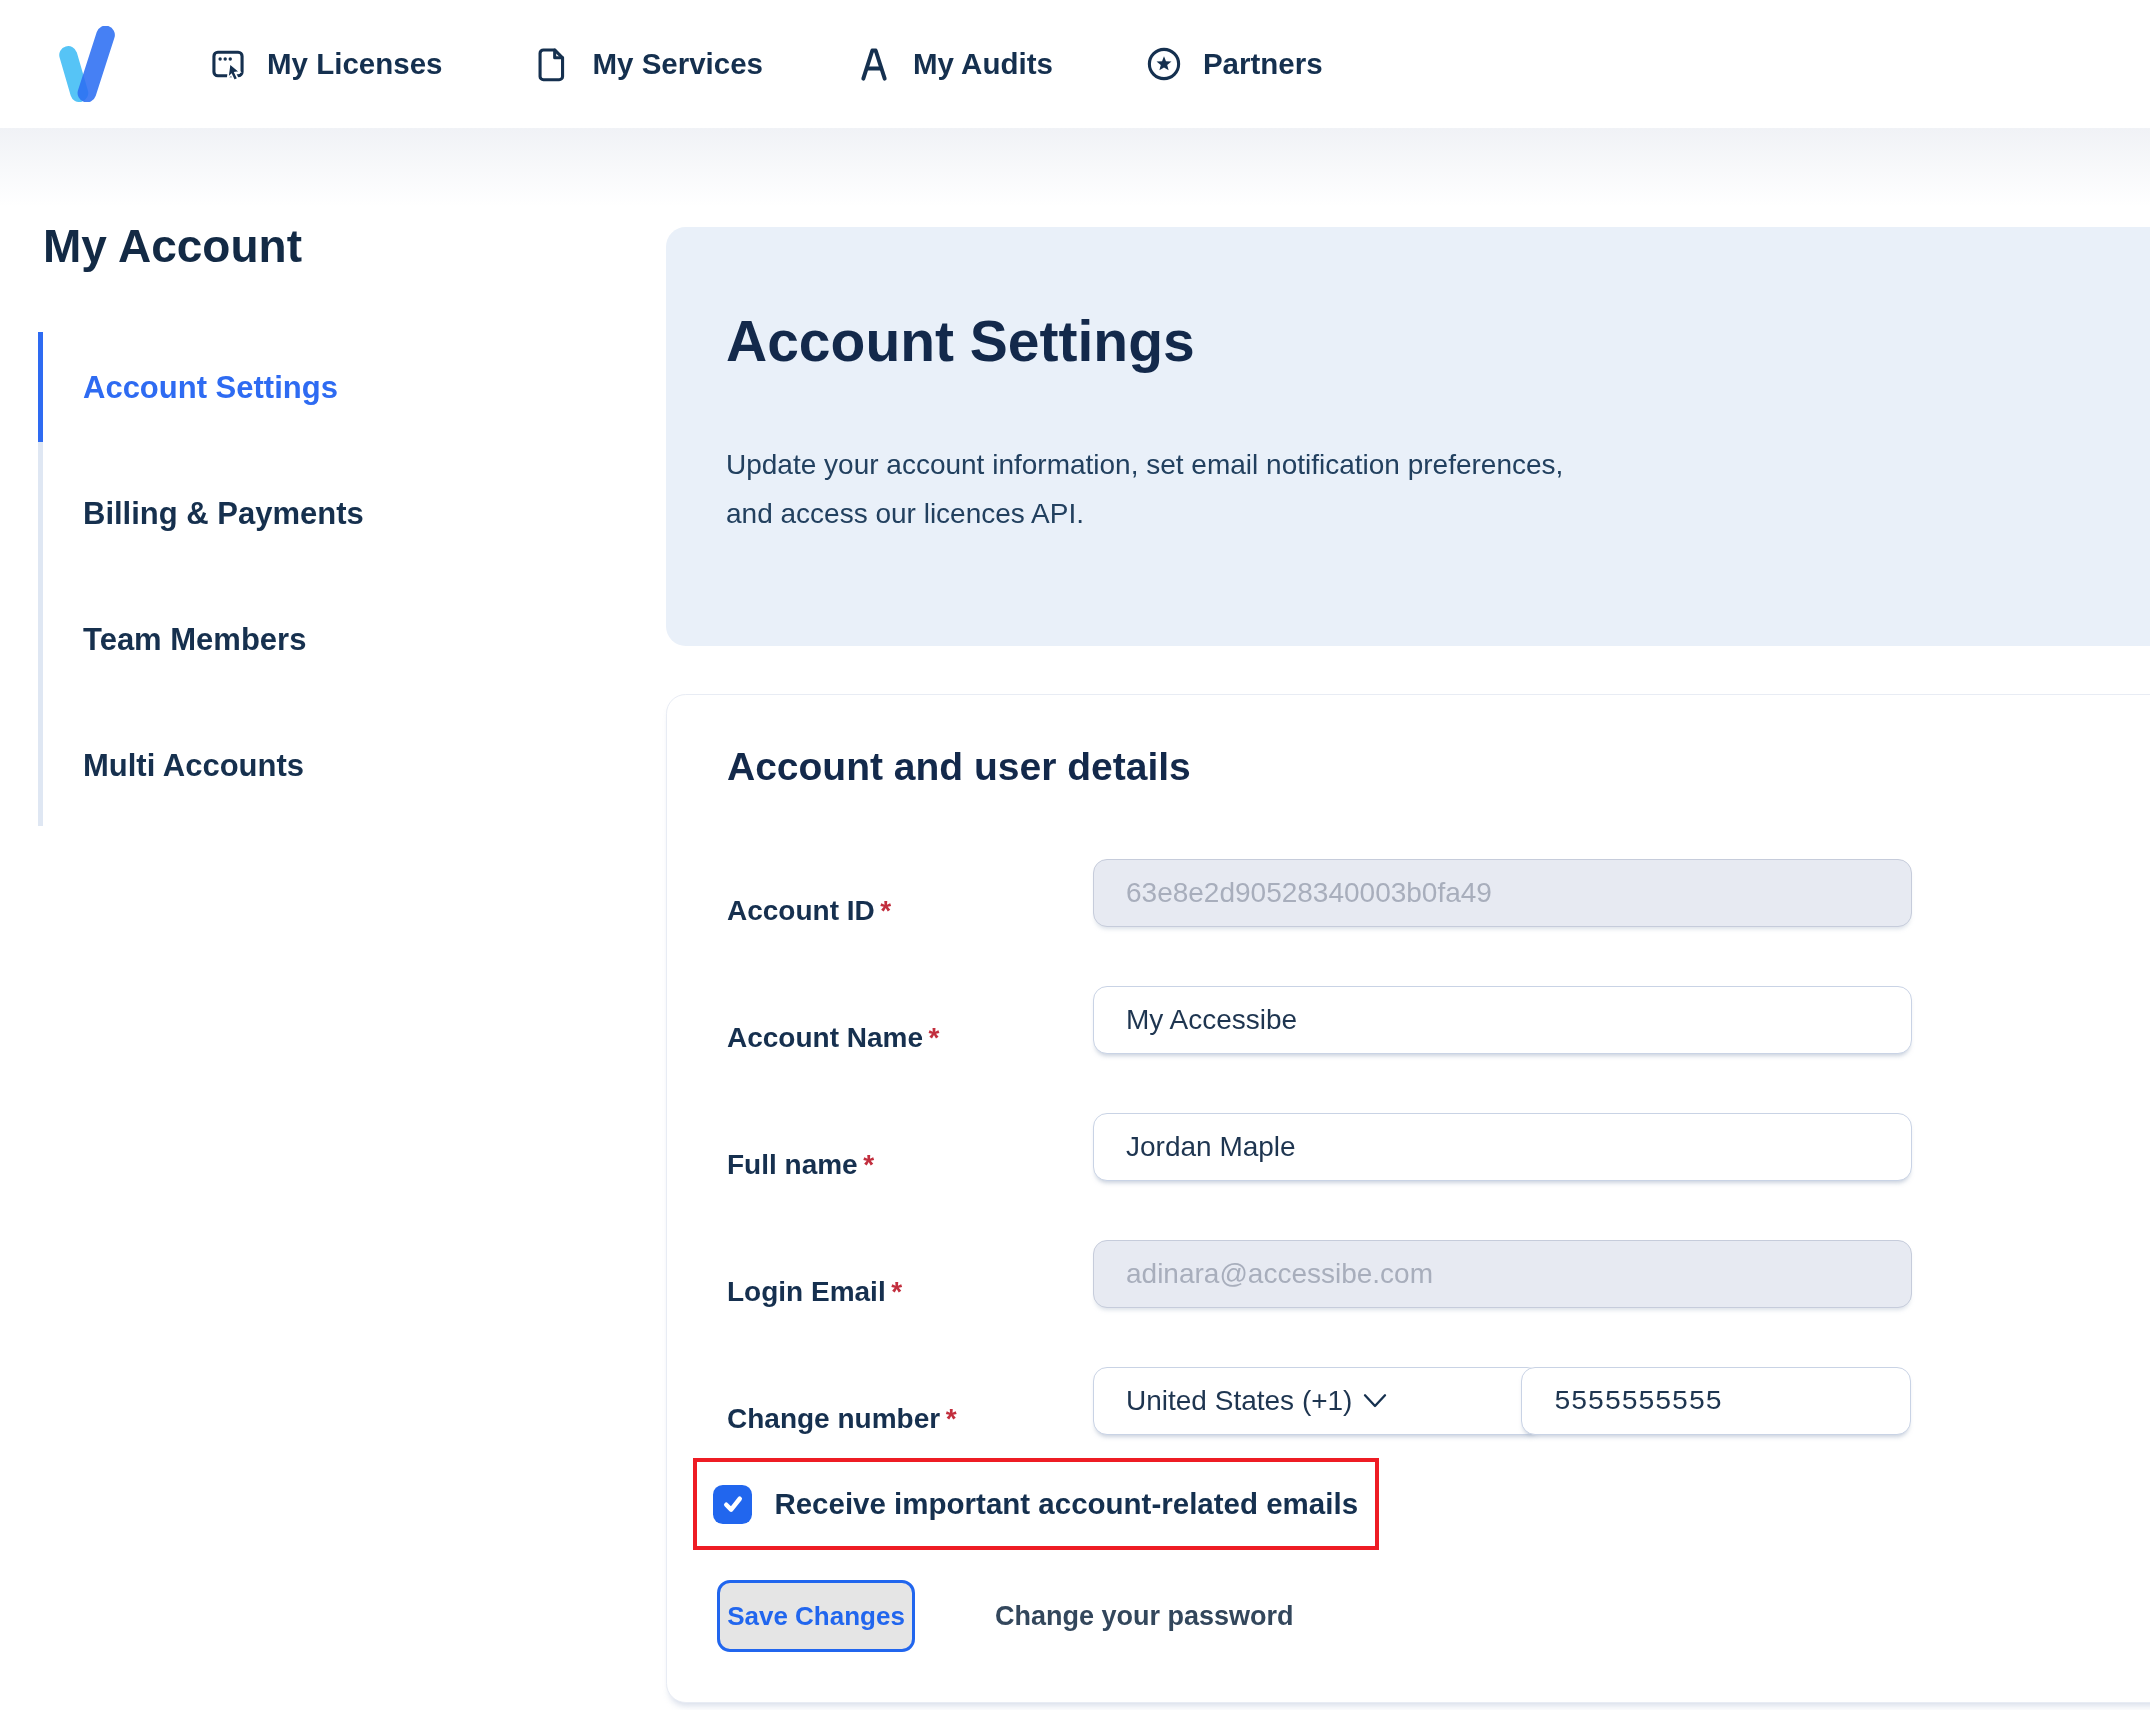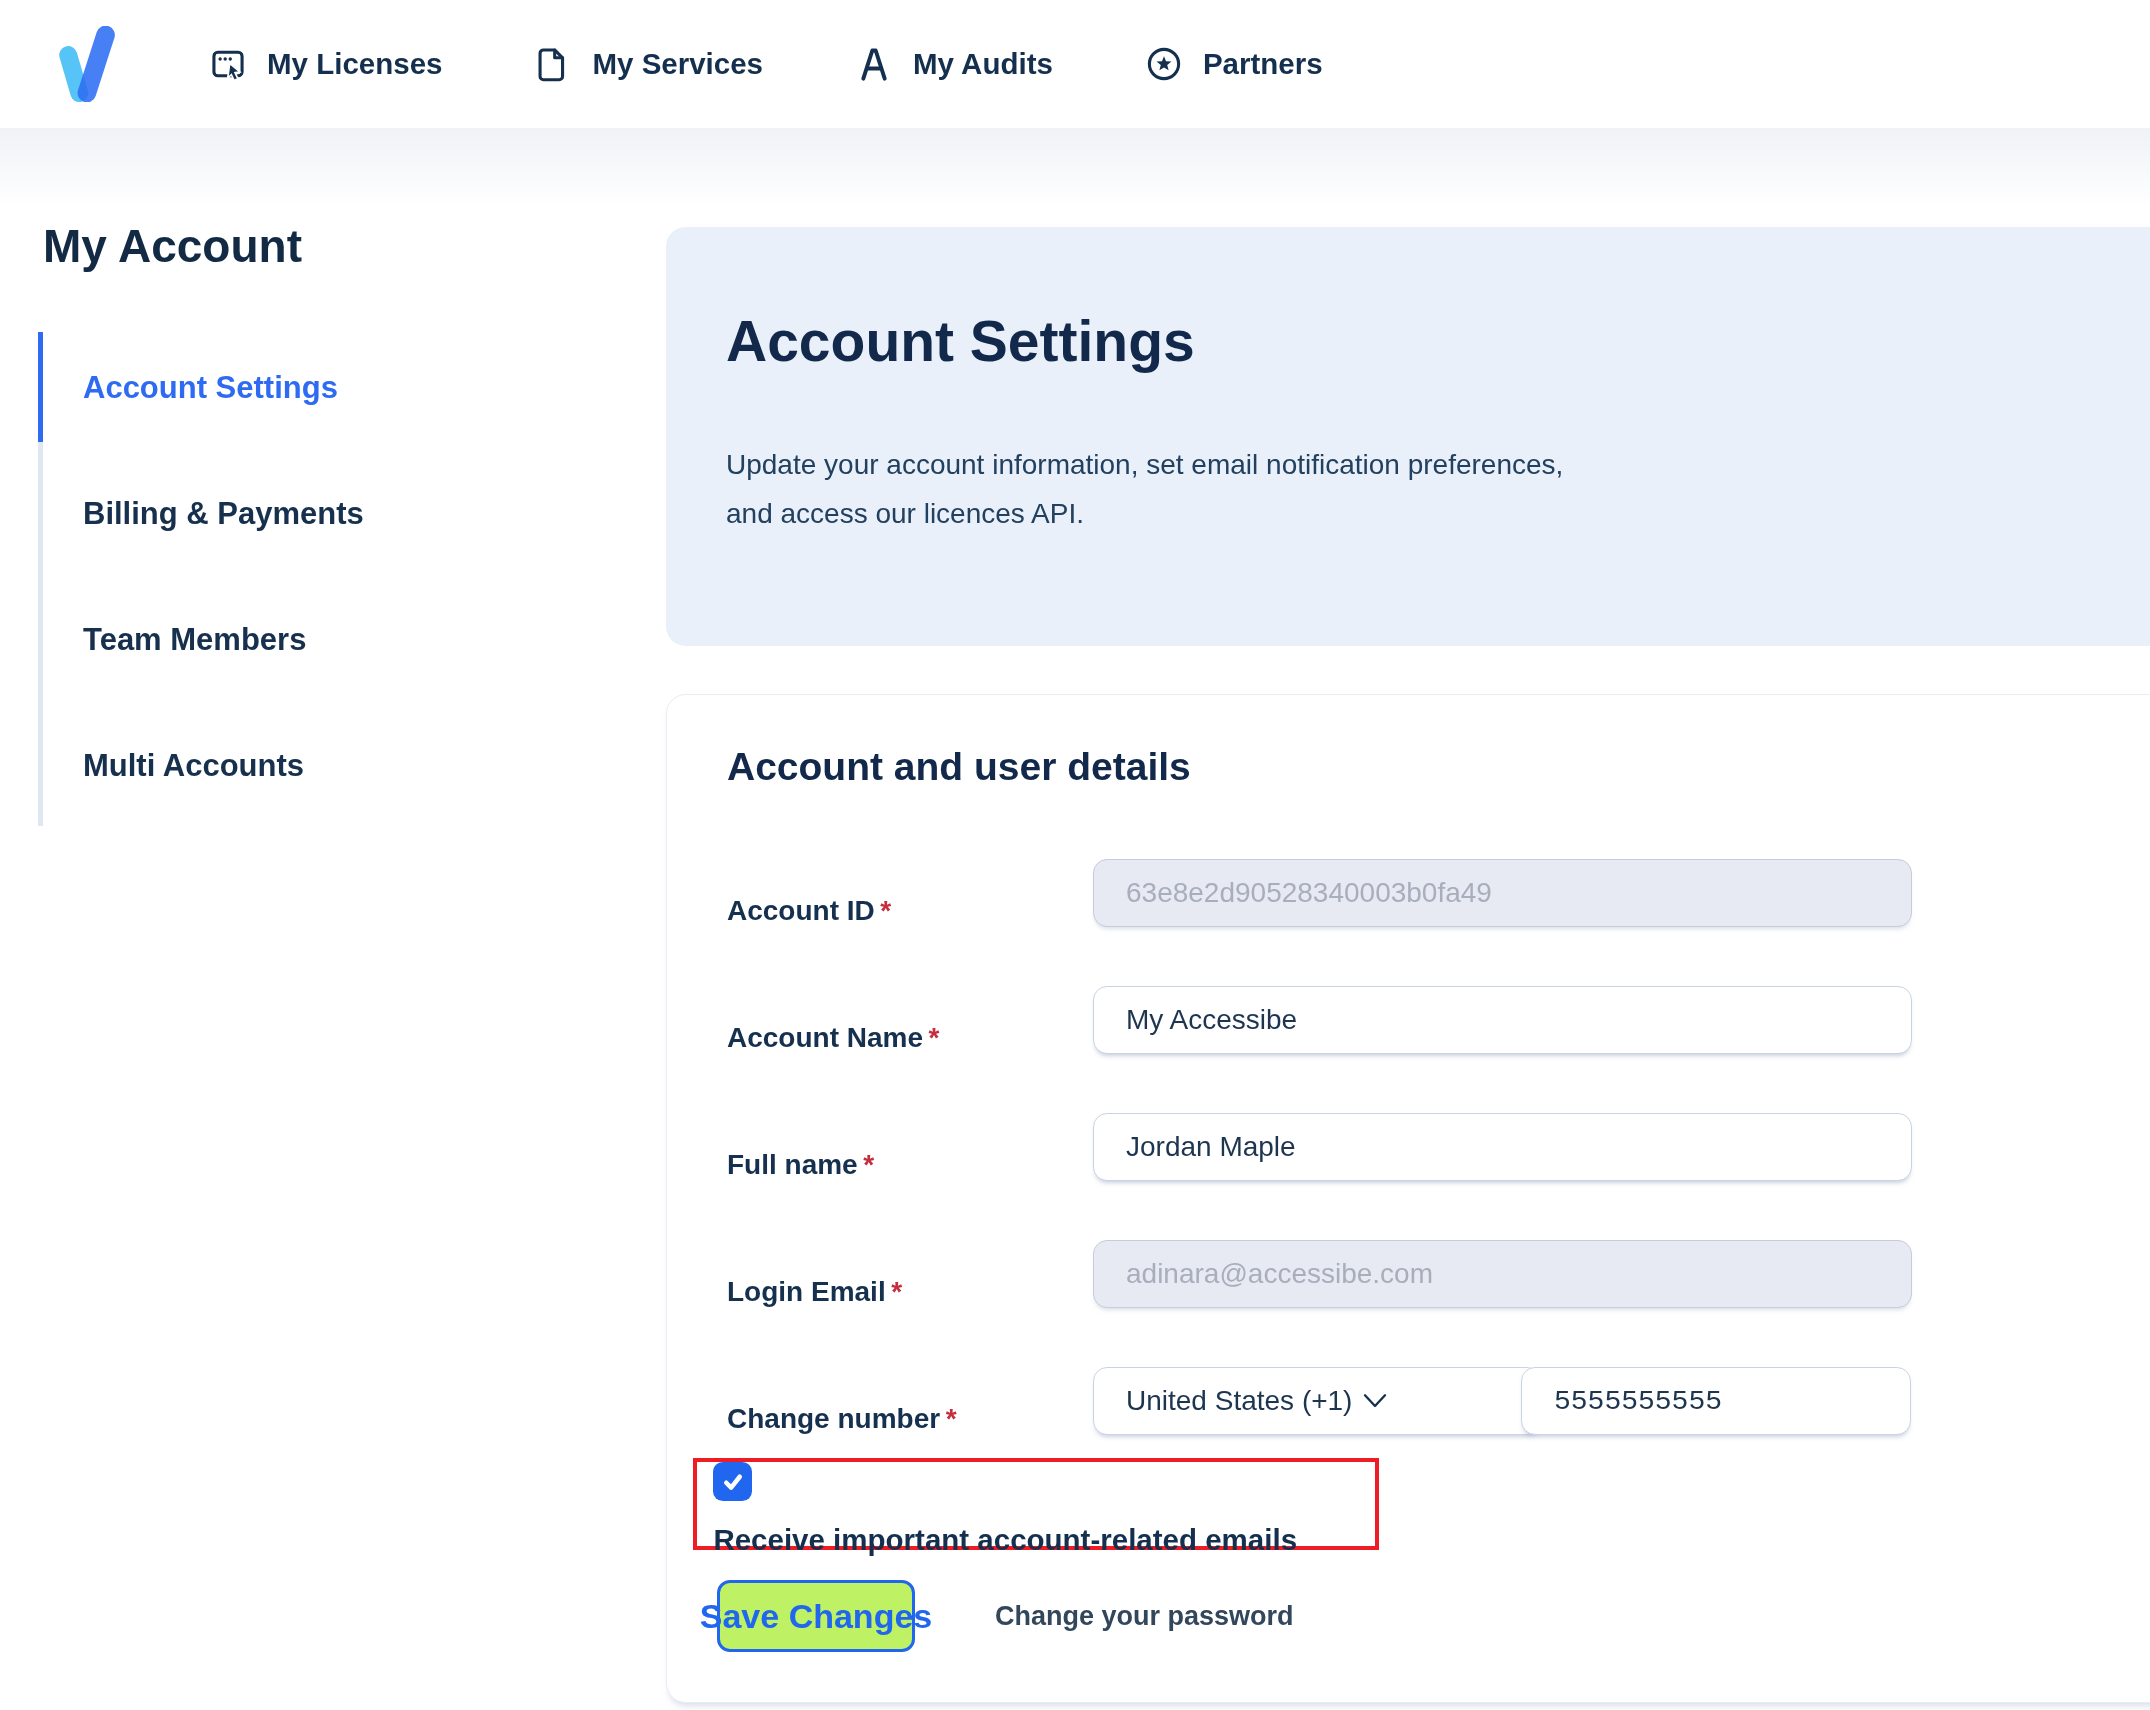--- a/index.html
+++ b/index.html
@@ -51,31 +51,31 @@
   .tbox.disabled { background:#e7eaf2; border:1.6px solid #c6ccdb; color:#a8aebc;
     box-shadow:0 3.8px 4.4px -2.2px rgba(150,165,190,.35); }
   input.tbox { outline:none; }
   .select { left:426px; width:448px; justify-content:flex-start; cursor:pointer; }
   .select .sel-text { white-space:nowrap; }
   .select svg { width:24px; height:15.3px; flex:0 0 auto; margin-left:11px; }
   .phone-num { left:854px; width:390px;font-family:Liberation Mono, monospace; }
   
   .hl-box {
     position:absolute; left:26px; top:763px; width:686px; height:92px;
-    border:4.9px solid #ee1c24; display:flex; padding-left:16.4px; gap:22px;flex-direction:column;
+    border:4.9px solid #ee1c24; display:flex; align-items:center; padding-left:16.4px; gap:22px;
   }
   .cbx { width:39px; height:39px; background:#2166ee; border-radius:9.8px;
     display:flex; align-items:center; justify-content:center; cursor:pointer; flex:0 0 auto; }
   .cbx svg { width:24px; height:24px; }
   .cbx-label { font-size:29.5px; font-weight:600; color:#15304f; white-space:nowrap; }
   
   .save-btn {
     position:absolute; left:50px; top:885px; width:198px; height:72px;
-    background:#bef264; border:3.8px solid #2166ee; border-radius:13px; color:#2166ee;
-    font-size:34px; font-weight:700; font-family:"Liberation Sans", sans-serif; cursor:pointer;
+    background:#e5e5e5; border:3.8px solid #2166ee; border-radius:13px; color:#2166ee;
+    font-size:26px; font-weight:700; font-family:"Liberation Sans", sans-serif; cursor:pointer;
     display:flex; align-items:center; justify-content:center; white-space:nowrap;
   }
   .chg-pwd { position:absolute; left:328px; top:885px; height:72px; display:flex; align-items:center;
     font-size:27px; font-weight:600; color:#33475c; cursor:pointer; white-space:nowrap; }
   .icon-stroke { fill:none; stroke:#15304f; stroke-width:5.5; stroke-linecap:round; stroke-linejoin:round; }
 </style>
 </head>
 <body>
 
 <div id="app">

